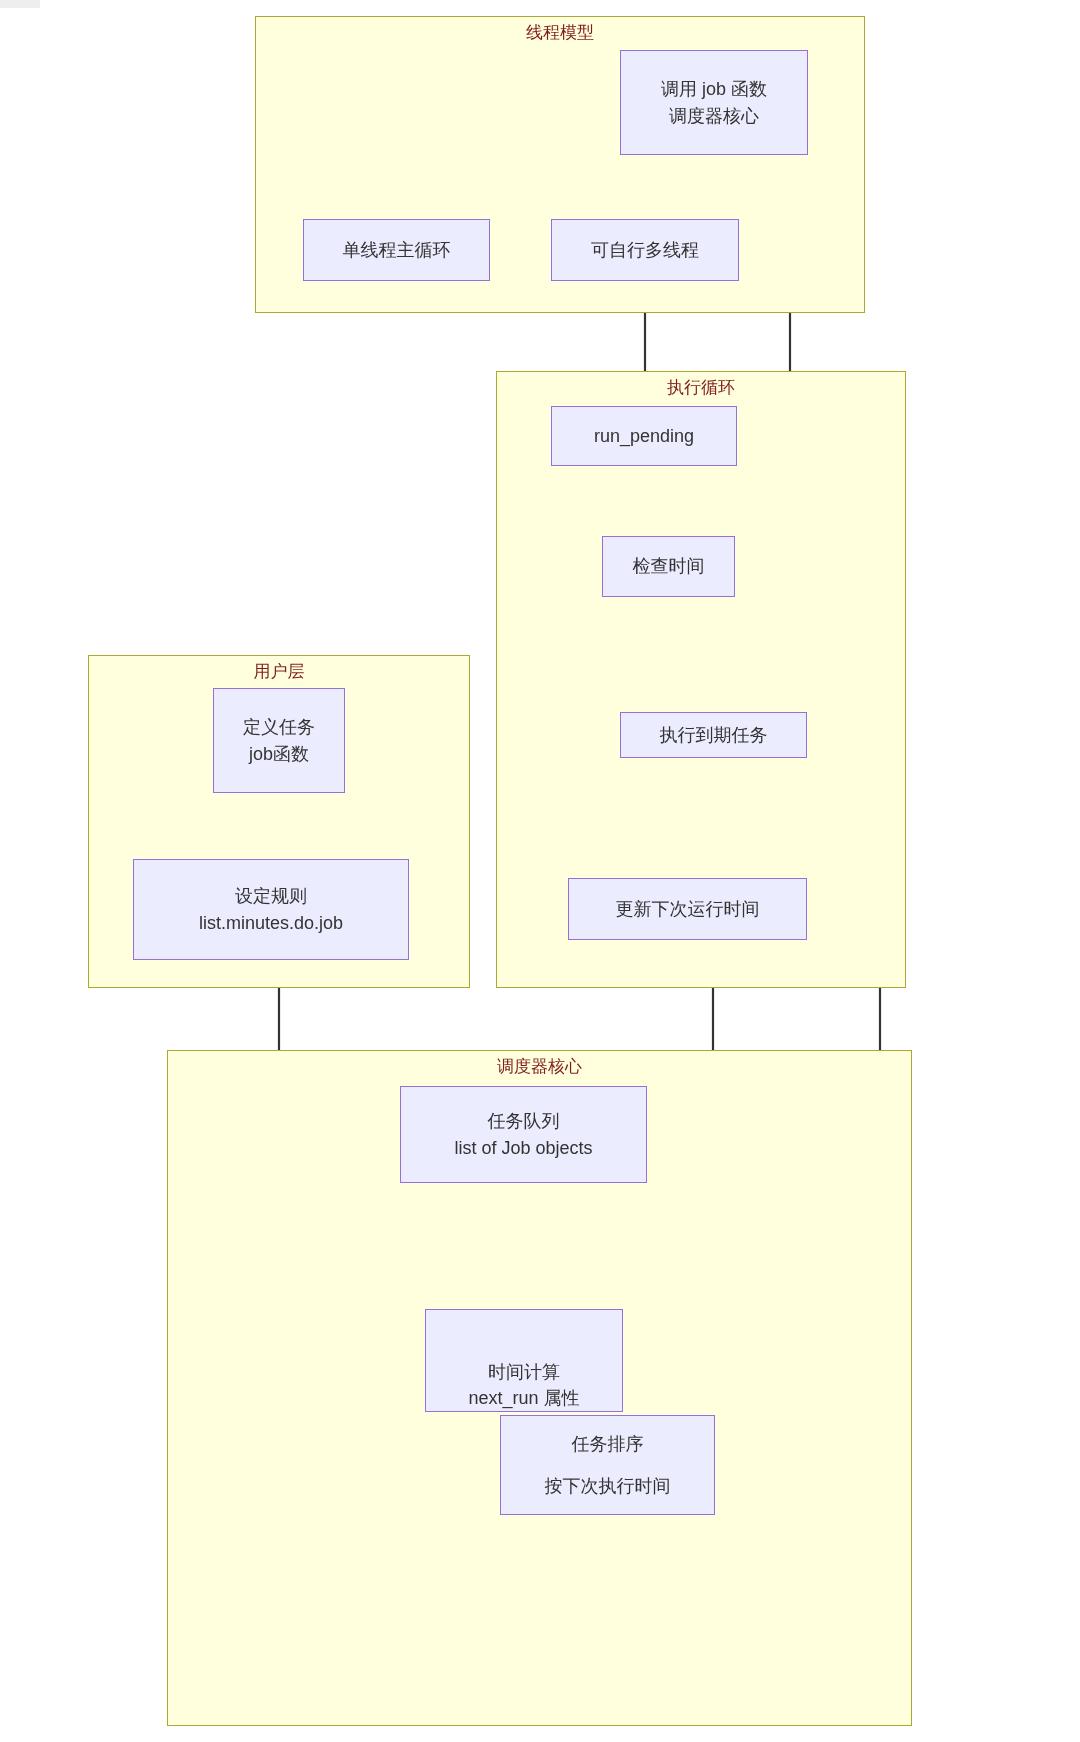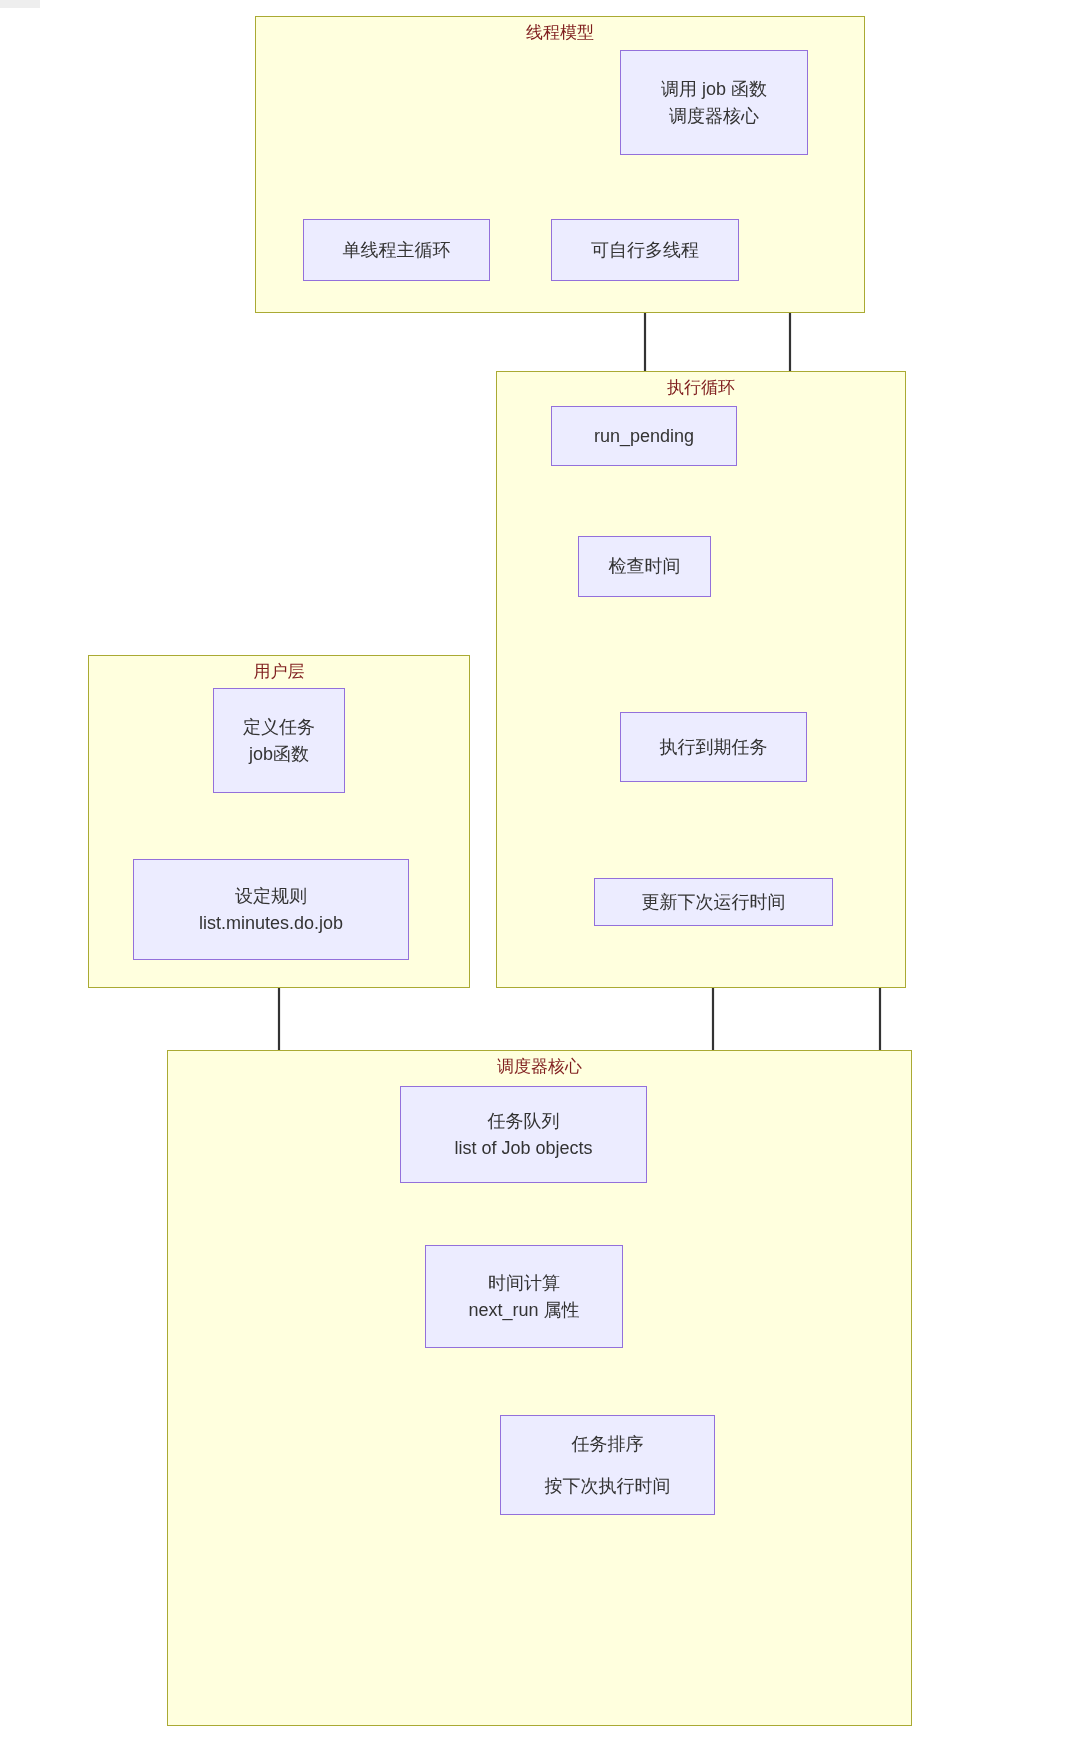--- a/index.html
+++ b/index.html
@@ -82,48 +82,48 @@
   </div>
 
   <div class="node" style="left:551px;top:219px;width:188px;height:62px;">
     <span class="ln">可自行多线程</span>
   </div>
 
   <div class="node" style="left:551px;top:406px;width:186px;height:60px;">
     <span class="ln">run_pending</span>
   </div>
 
-  <div class="node" style="left:578px;top:536px;width:133px;height:61px;">
+  <div class="node" style="left:602px;top:536px;width:133px;height:61px;">
     <span class="ln">检查时间</span>
   </div>
 
-  <div class="node" style="left:620px;top:712px;width:187px;height:70px;">
+  <div class="node" style="left:620px;top:712px;width:187px;height:46px;">
     <span class="ln">执行到期任务</span>
   </div>
 
-  <div class="node" style="left:594px;top:878px;width:239px;height:48px;">
+  <div class="node" style="left:568px;top:878px;width:239px;height:62px;">
     <span class="ln">更新下次运行时间</span>
   </div>
 
   <div class="node" style="left:213px;top:688px;width:132px;height:105px;">
     <span class="ln">定义任务</span>
     <span class="ln">job函数</span>
   </div>
 
   <div class="node" style="left:133px;top:859px;width:276px;height:101px;">
     <span class="ln">设定规则</span>
     <span class="ln">list.minutes.do.job</span>
   </div>
 
   <div class="node" style="left:400px;top:1086px;width:247px;height:97px;">
     <span class="ln">任务队列</span>
     <span class="ln">list of Job objects</span>
   </div>
 
-  <div class="node" style="left:425px;top:1245px;width:198px;height:103px;">
+  <div class="node" style="left:425px;top:1309px;width:198px;height:103px;justify-content:flex-end;">
     <span class="ln">时间计算</span>
     <span class="ln">next_run 属性</span>
   </div>
 
   <div class="node" style="left:500px;top:1415px;width:215px;height:100px;gap:16px;">
     <span class="ln">任务排序</span>
     <span class="ln">按下次执行时间</span>
   </div>
 
 </div>

